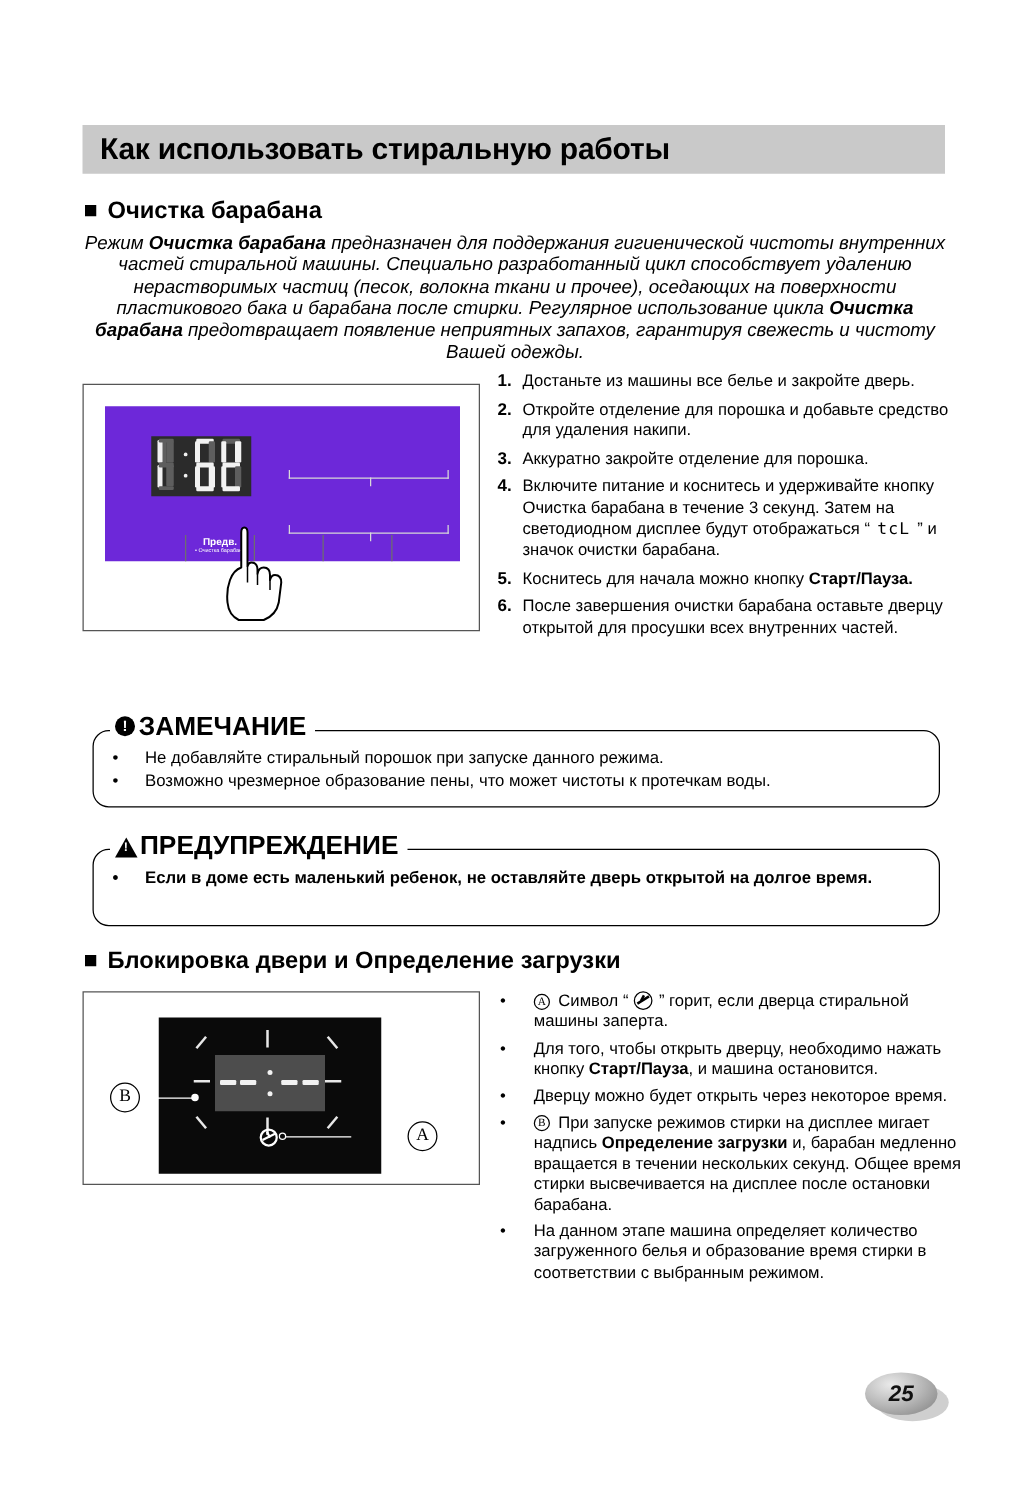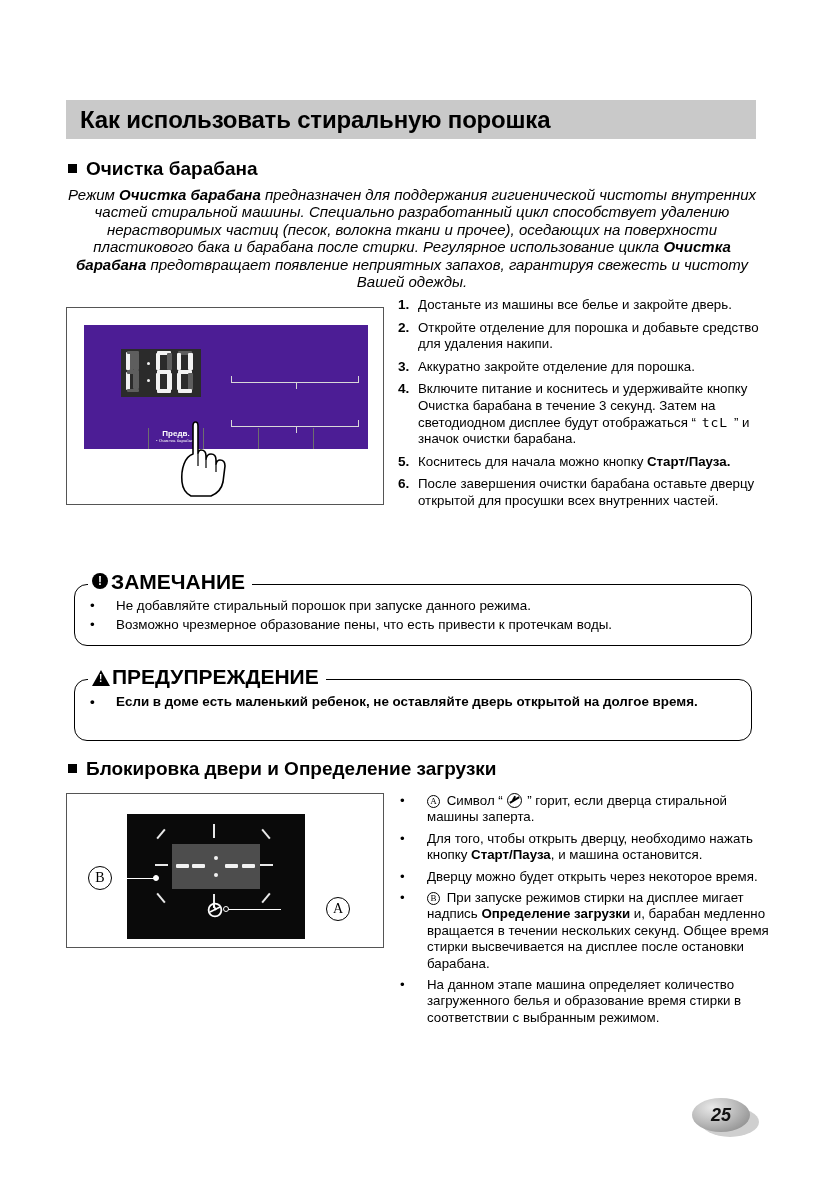--- a/index.html
+++ b/index.html
@@ -72,21 +72,21 @@
   .figure-box {
     position: absolute;
     border: 1.5px solid #555;
     background: #fff;
   }
   #fig-panel { left: 66px; top: 307px; width: 318px; height: 198px; }
   .panel-black {
     position: absolute;
     left: 17px; top: 17px;
     width: 284px; height: 124px;
-    background: #4c1d95;
+    background: #6d28d9;
   }
   .led-7seg {
     position: absolute;
     left: 37px; top: 24px;
     width: 80px; height: 48px;
     background: #2b2b2b;
   }
   .arc {
     position: absolute;
     border-top: 1.6px solid #d8d8d8;
@@ -361,21 +361,21 @@
     font-style: italic;
     color: #111;
   }
 </style>
 </head>
 <body>
 
 <div class="page">
 
   <div class="header-bar">
-    <div class="header-title">Как использовать стиральную порошка</div>
+    <div class="header-title">Как использовать стиральную работы</div>
   </div>
 
   <div class="sec-heading" id="heading-drum">
     <span class="sq"></span>
     <span>Очистка барабана</span>
   </div>
 
   <div class="intro" id="intro-drum"><span>Режим </span><b>Очистка барабана</b><span> предназначен для поддержания гигиенической чистоты внутренних частей стиральной машины. Специально разработанный цикл способствует удалению нерастворимых частиц (песок, волокна ткани и прочее), оседающих на поверхности пластикового бака и барабана после стирки. Регулярное использование цикла </span><b>Очистка барабана</b><span> предотвращает появление неприятных запахов, гарантируя свежесть и чистоту Вашей одежды.</span></div>
 
   <div class="figure-box" id="fig-panel">
@@ -472,21 +472,21 @@
     <span class="icon-excl">!</span>
     <span>ЗАМЕЧАНИЕ</span>
   </div>
   <div class="callout-body" id="note-body">
       <div class="bullet-line">
         <span class="bullet-dot">•</span>
         <span class="bullet-text">Не добавляйте стиральный порошок при запуске данного режима.</span>
       </div>
       <div class="bullet-line">
         <span class="bullet-dot">•</span>
-        <span class="bullet-text">Возможно чрезмерное образование пены, что есть привести к протечкам воды.</span>
+        <span class="bullet-text">Возможно чрезмерное образование пены, что может чистоты к протечкам воды.</span>
       </div>
     </div>
 
   <div class="callout" id="warn-box"></div>
   <div class="callout-title" id="warn-title">
     <span class="icon-tri"></span>
     <span>ПРЕДУПРЕЖДЕНИЕ</span>
   </div>
   <div class="callout-body" id="warn-body">
       <div class="bullet-line">

